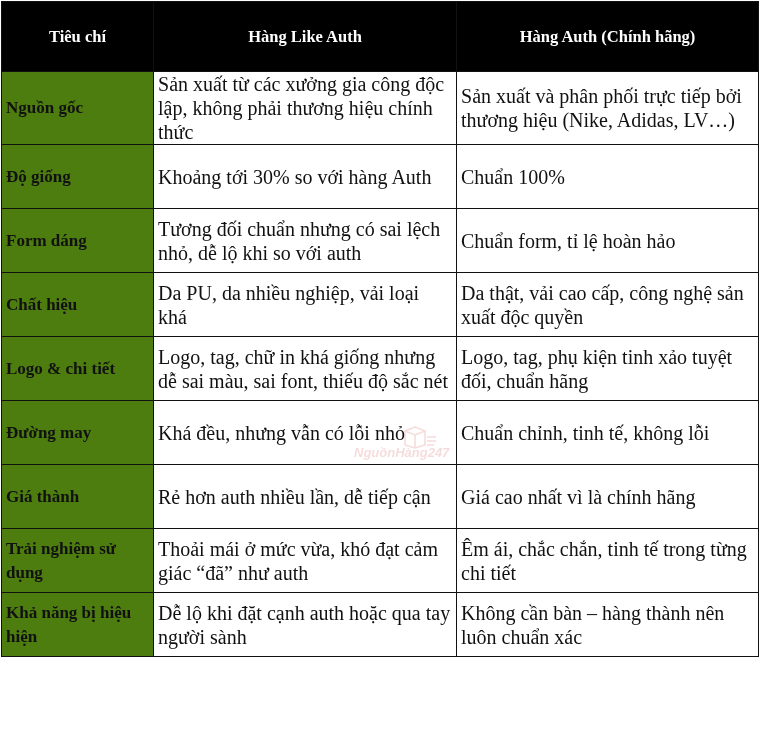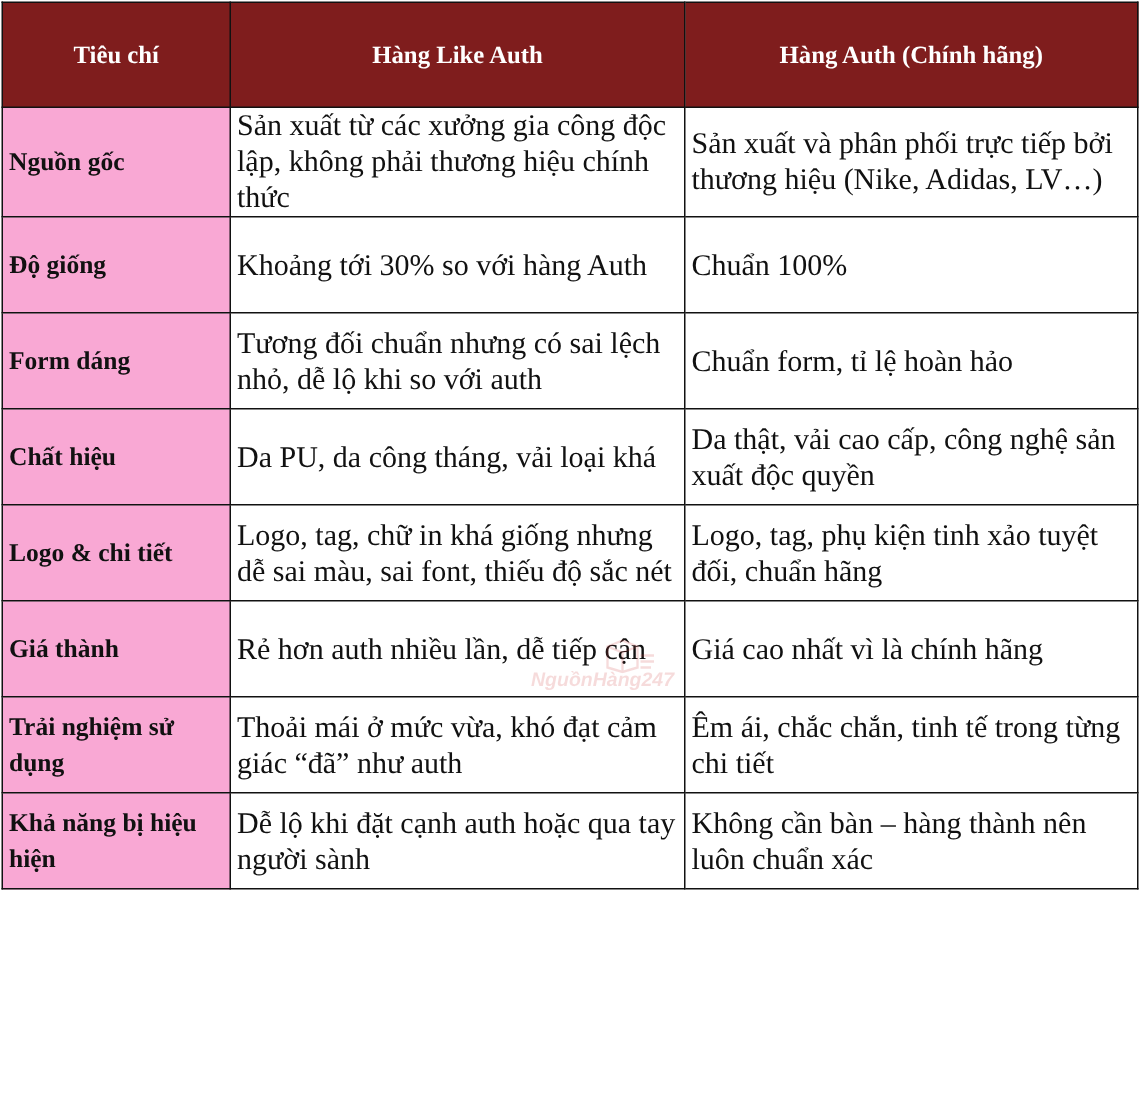--- a/index.html
+++ b/index.html
@@ -11,30 +11,30 @@
     width: 758px;
     font-family: "Liberation Serif", "DejaVu Serif", serif;
   }
   .tbl td, .tbl th {
     border: 1.5px solid #111111;
     padding: 0 4px;
     vertical-align: middle;
     line-height: 24px;
   }
   .tbl thead th {
-    background: #7f1d1d;
+    background: #000000;
     color: #ffffff;
     font-weight: bold;
     font-size: 16.5px;
     text-align: center;
     height: 69px;
   }
   .tbl tbody td { height: 63px; font-size: 20px; color: #111111; }
   .tbl tbody td.crit {
-    background: #f9a8d4;
+    background: #4d7c0f;
     font-weight: bold;
     font-size: 17px;
   }
   .c1 { width: 147px; }
   .c2 { width: 293px; }
   .c3 { width: 292px; }
   .watermark {
     position: absolute; left: 354px; top: 425px; width: 140px; height: 50px;
     pointer-events: none; opacity: 0.18;
   }
@@ -73,27 +73,32 @@
       <td>Khoảng tới 30% so với hàng Auth</td>
       <td>Chuẩn 100%</td>
     </tr>
     <tr>
       <td class="crit">Form dáng</td>
       <td>Tương đối chuẩn nhưng có sai lệch nhỏ, dễ lộ khi so với auth</td>
       <td>Chuẩn form, tỉ lệ hoàn hảo</td>
     </tr>
     <tr>
       <td class="crit">Chất hiệu</td>
-      <td>Da PU, da công tháng, vải loại khá</td>
+      <td>Da PU, da nhiều nghiệp, vải loại khá</td>
       <td>Da thật, vải cao cấp, công nghệ sản xuất độc quyền</td>
     </tr>
     <tr>
       <td class="crit">Logo &amp; chi tiết</td>
       <td>Logo, tag, chữ in khá giống nhưng dễ sai màu, sai font, thiếu độ sắc nét</td>
       <td>Logo, tag, phụ kiện tinh xảo tuyệt đối, chuẩn hãng</td>
+    </tr>
+    <tr>
+      <td class="crit">Đường may</td>
+      <td>Khá đều, nhưng vẫn có lỗi nhỏ</td>
+      <td>Chuẩn chỉnh, tinh tế, không lỗi</td>
     </tr>
     <tr>
       <td class="crit">Giá thành</td>
       <td>Rẻ hơn auth nhiều lần, dễ tiếp cận</td>
       <td>Giá cao nhất vì là chính hãng</td>
     </tr>
     <tr>
       <td class="crit">Trải nghiệm sử dụng</td>
       <td>Thoải mái ở mức vừa, khó đạt cảm giác “đã” như auth</td>
       <td>Êm ái, chắc chắn, tinh tế trong từng chi tiết</td>

